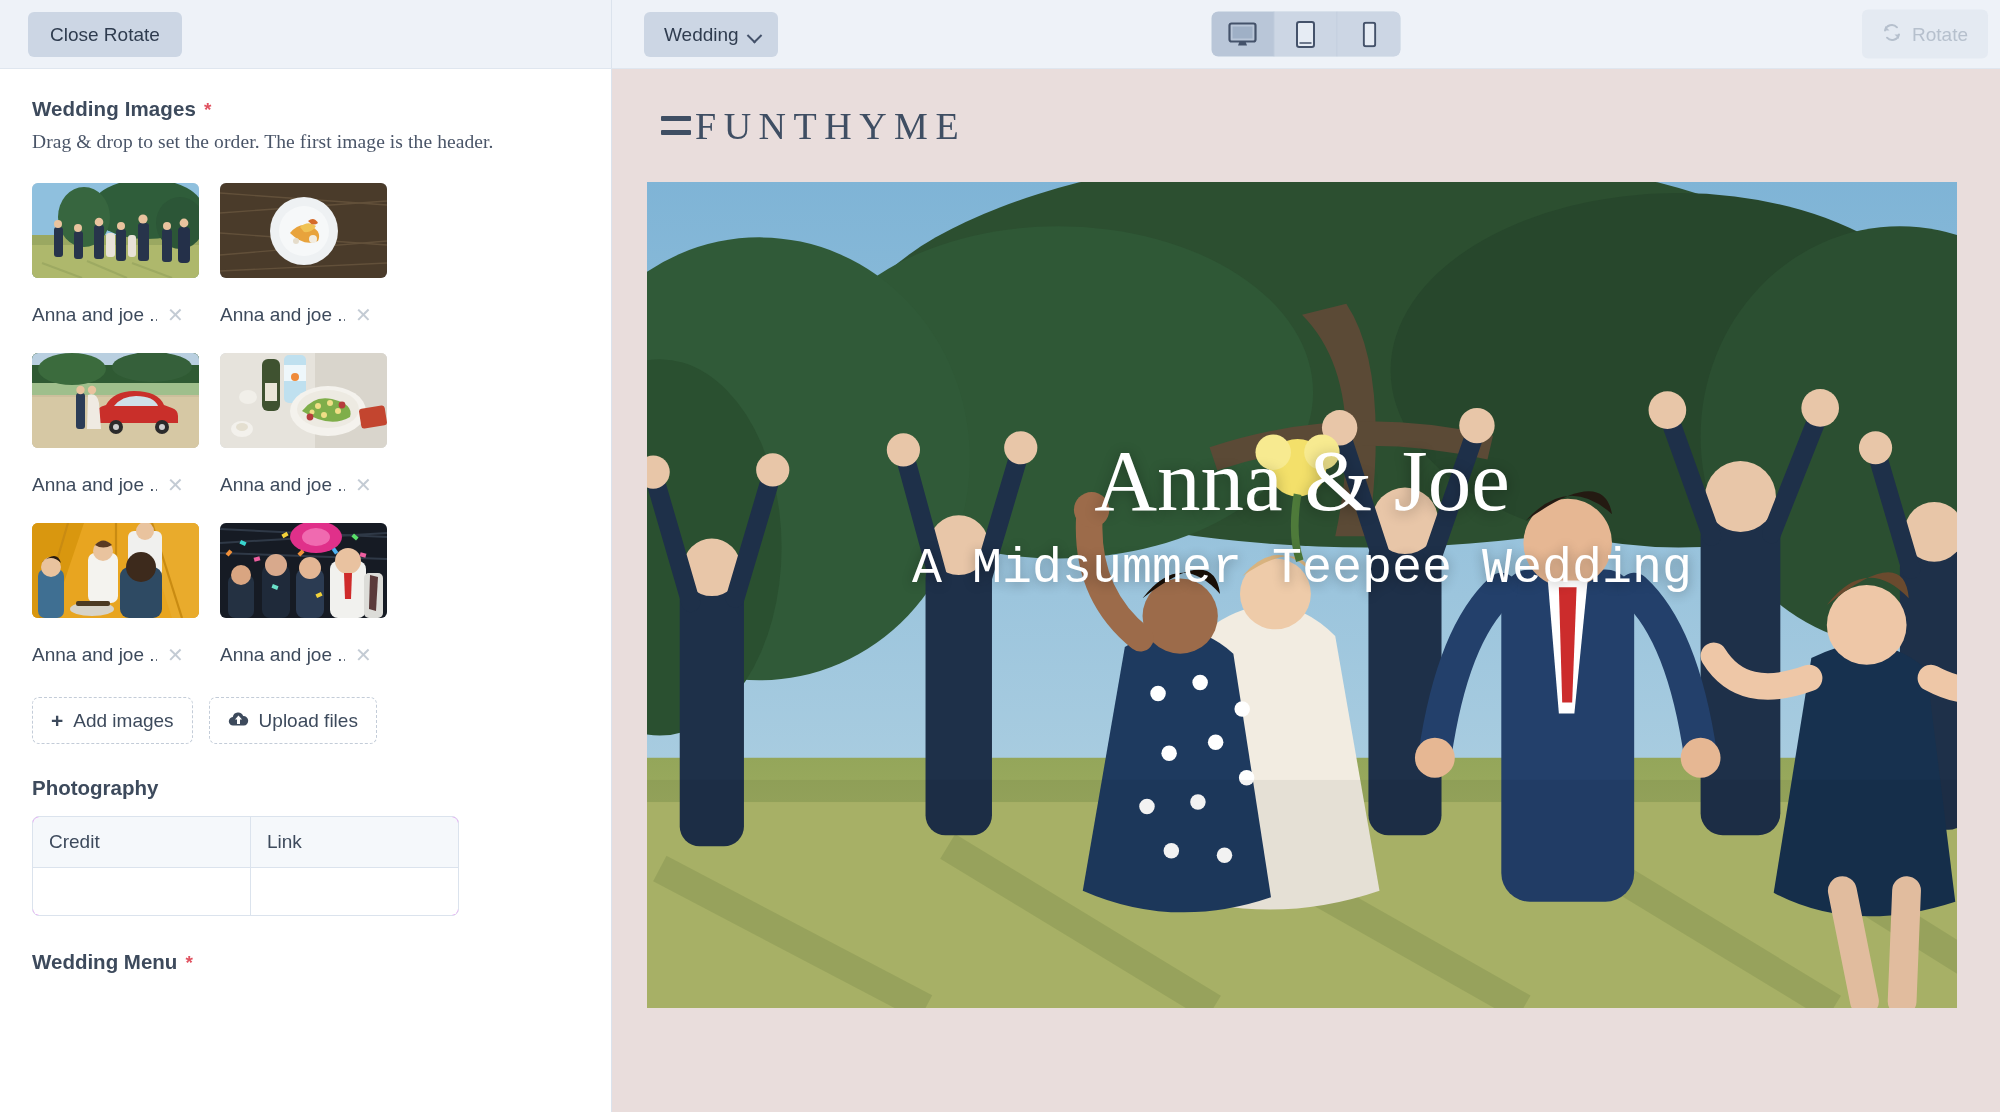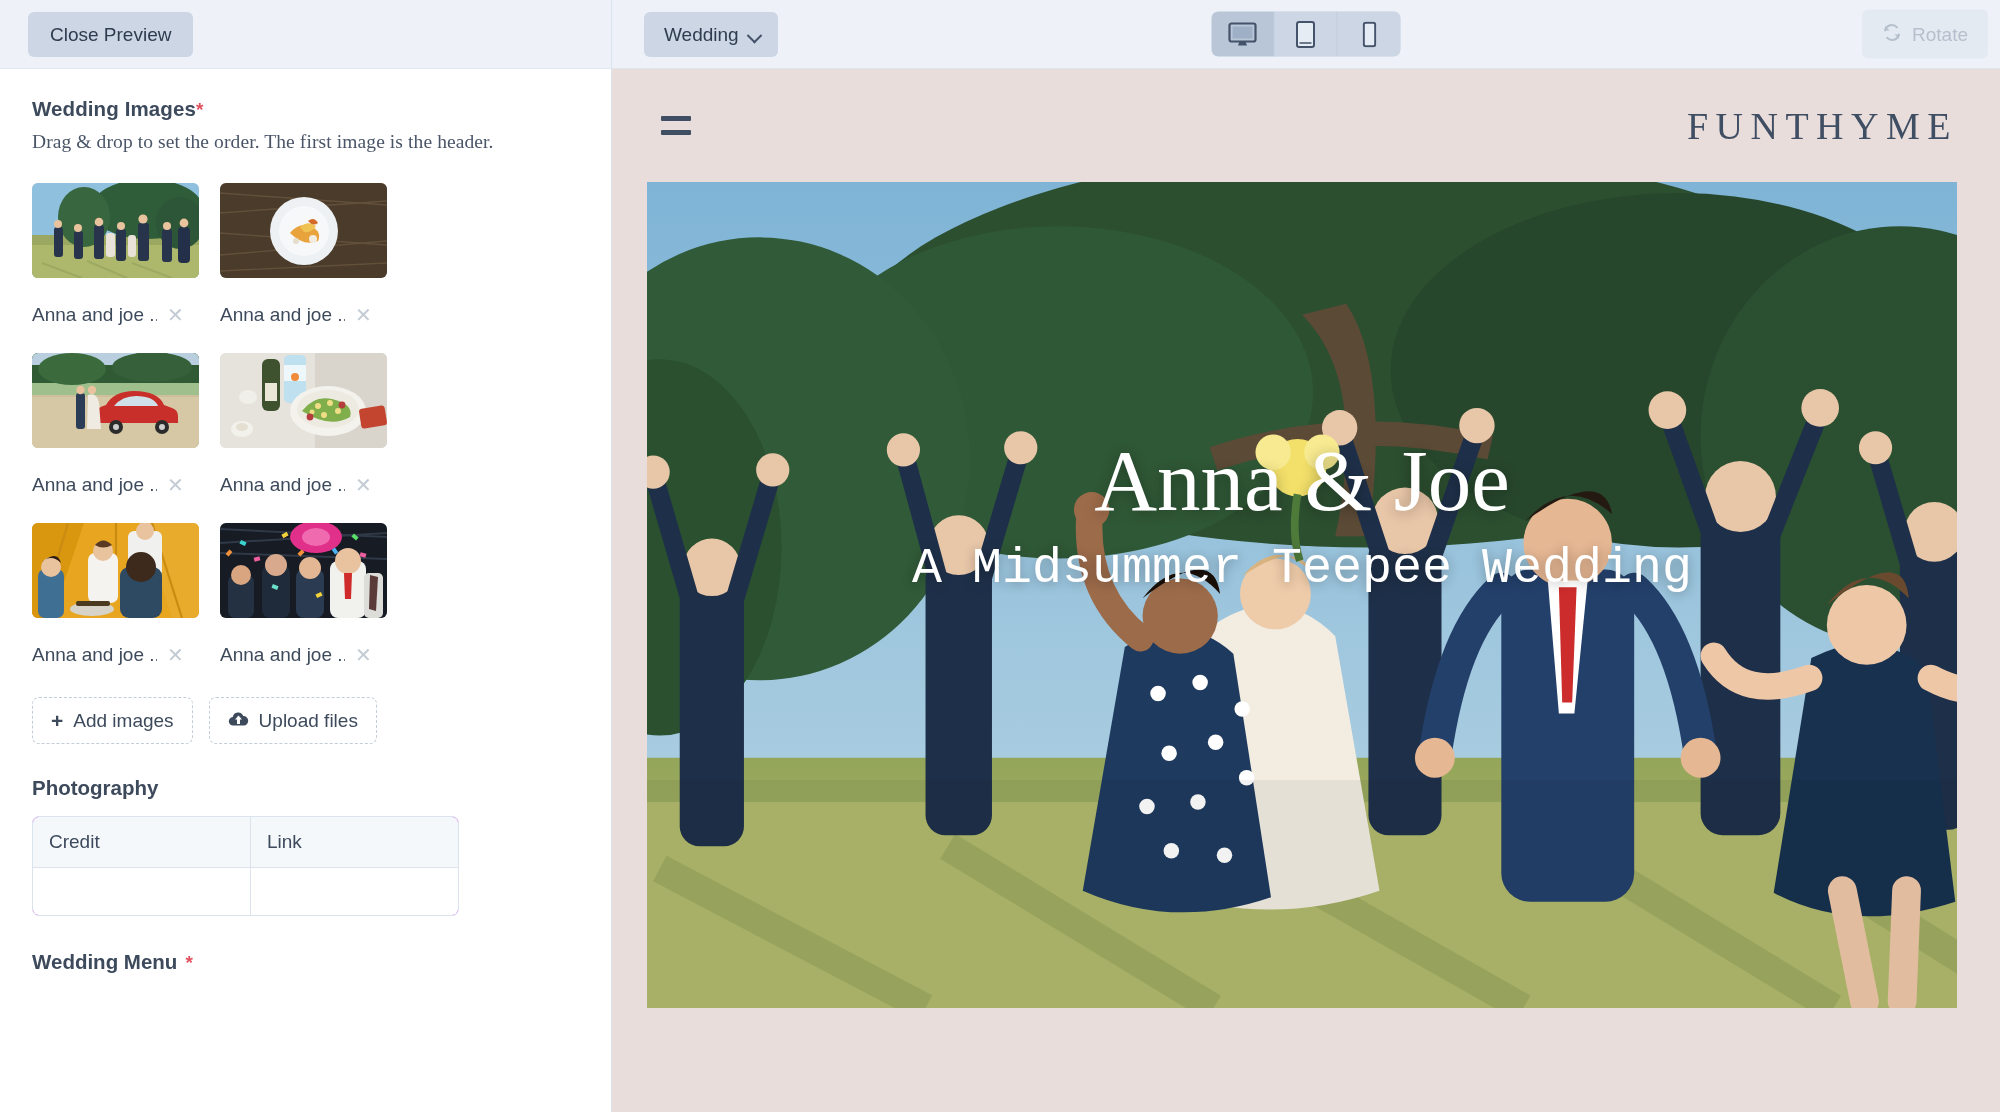--- a/index.html
+++ b/index.html
@@ -125,21 +125,21 @@
     padding: 28px 32px 0 32px;
     overflow: hidden;
     position: relative;
   }
   .field-label {
     font-size: 20.5px;
     font-weight: bold;
     color: #3d4a5c;
     display: flex;
     align-items: baseline;
-    gap: 0;
+    gap: 8px;
     letter-spacing: 0.1px;
   }
   .req { color: #e05260; font-size: 19px; line-height: 1; }
   .field-help {
     font-size: 19.5px;
     color: #4a5568;
     margin-top: 10px;
     letter-spacing: 0.1px;
     font-family: Liberation Serif, serif;
   }
@@ -251,21 +251,20 @@
   .preview {
     flex: 1 1 auto;
     background: #e9dddc;
     position: relative;
     overflow: hidden;
   }
   .site-header {
     height: 113px;
     display: flex;
     align-items: center;
-    justify-content: space-between;
     padding: 0 42px 0 45px;
   }
   .hamburger { display: flex; flex-direction: column; gap: 9px; cursor: pointer; padding: 4px; }
   .hamburger span {
     display: block;
     width: 30px; height: 5px;
     background: #3f4e63;
     border-radius: 1px;
   }
   .brand {
@@ -305,21 +304,21 @@
     text-shadow: 0 2px 12px rgba(0,0,0,0.32);
   }
 </style>
 </head>
 <body>
 
 <div id="app">
 
   <div class="topbar">
     <div class="topbar-left">
-      <button class="btn-pill">Close Preview</button>
+      <button class="btn-pill">Close Rotate</button>
     </div>
     <div class="topbar-right">
       <button class="btn-dropdown">
         <span>Wedding</span>
         <span class="caret"></span>
       </button>
 
       <div class="device-group">
         <button class="device-btn active">
           <span>

